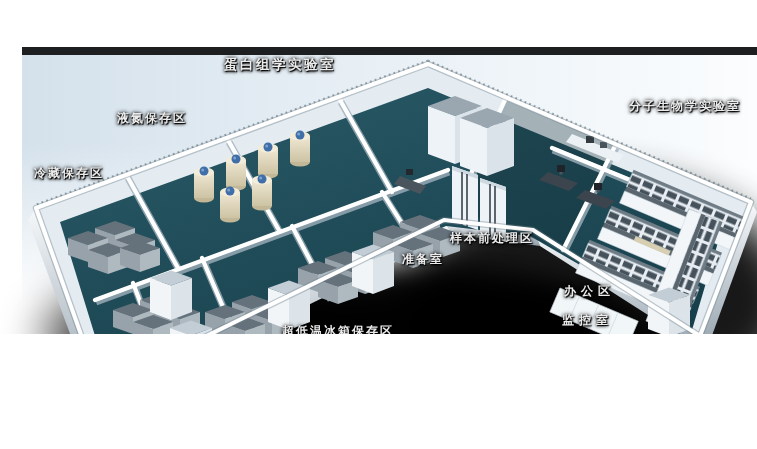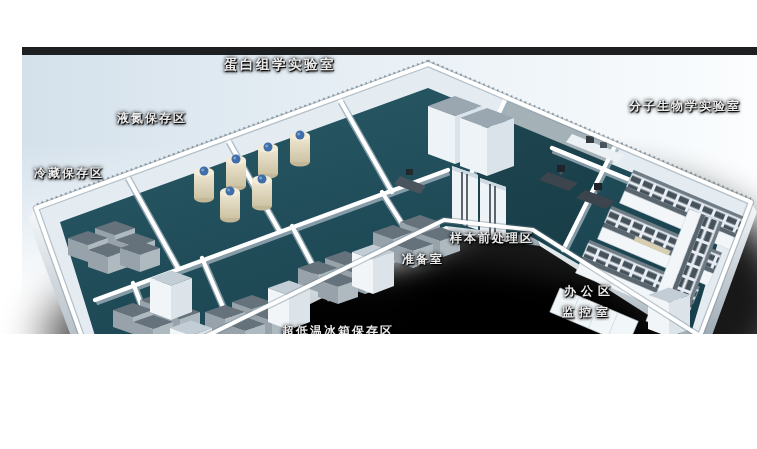--- a/index.html
+++ b/index.html
@@ -16,21 +16,21 @@
   }
   .lbl.big{font-size:13.5px;letter-spacing:2.5px;}
   .lbl.sp{letter-spacing:5px;font-family:Liberation Serif, serif;}
   #lbl-proteomics{left:224px;top:56px;}
   #lbl-nitrogen{left:117px;top:110px;}
   #lbl-cold{left:1px;top:165px;padding-left:33px;}
   #lbl-molecular{left:629px;top:98px;}
   #lbl-sample{left:402px;top:230px;margin-left:48px;}
   #lbl-prep{left:402px;top:251px;text-align:right;}
   #lbl-office{left:564px;top:283px;}
-  #lbl-monitor{left:562px;top:304px;text-align:center;}
+  #lbl-monitor{left:562px;top:312px;text-align:center;}
   #lbl-ult{left:282px;top:315px;margin-top:8px;}
 </style>
 </head>
 <body>
 
 <div class="stage">
 
   <svg width="757" height="449" viewBox="0 0 757 449">
     <defs>
       <linearGradient id="panelH" x1="0" y1="0" x2="1" y2="0">

